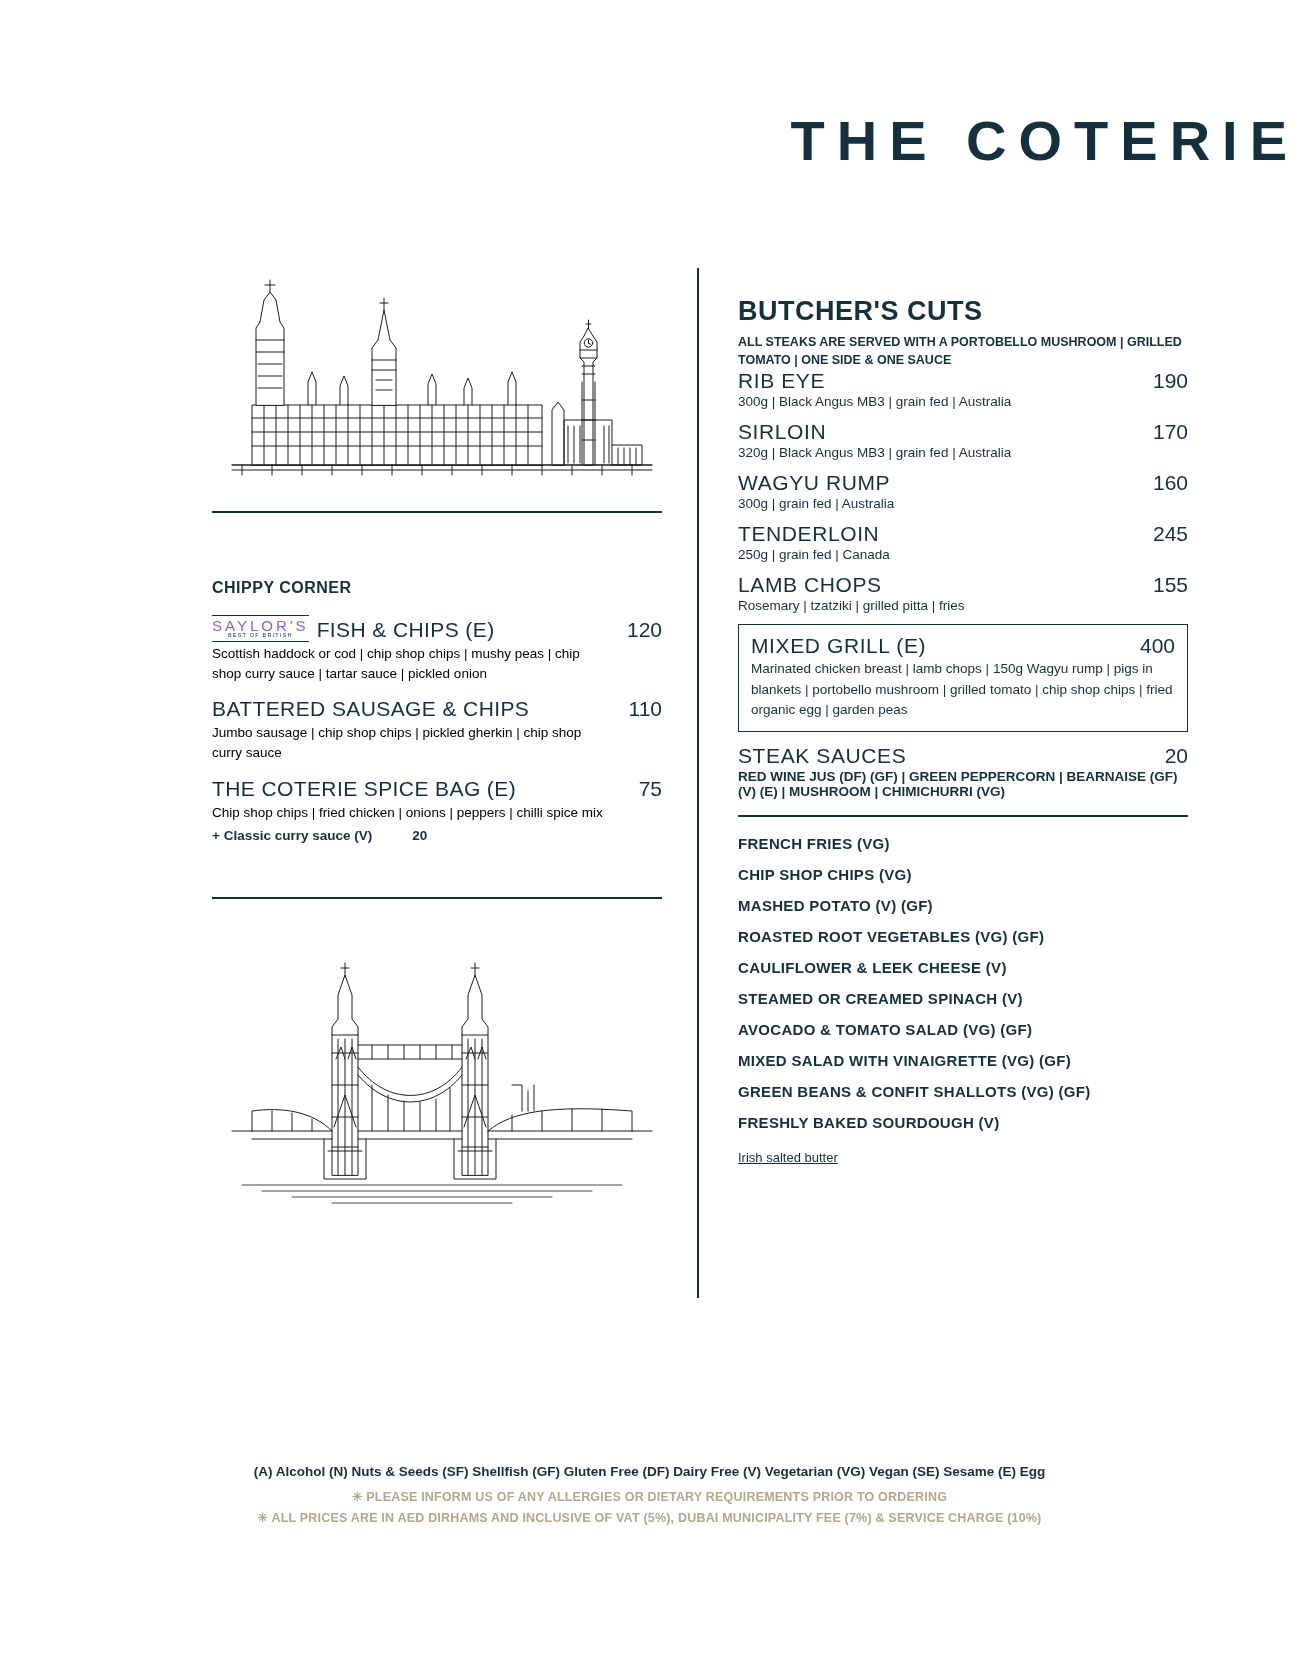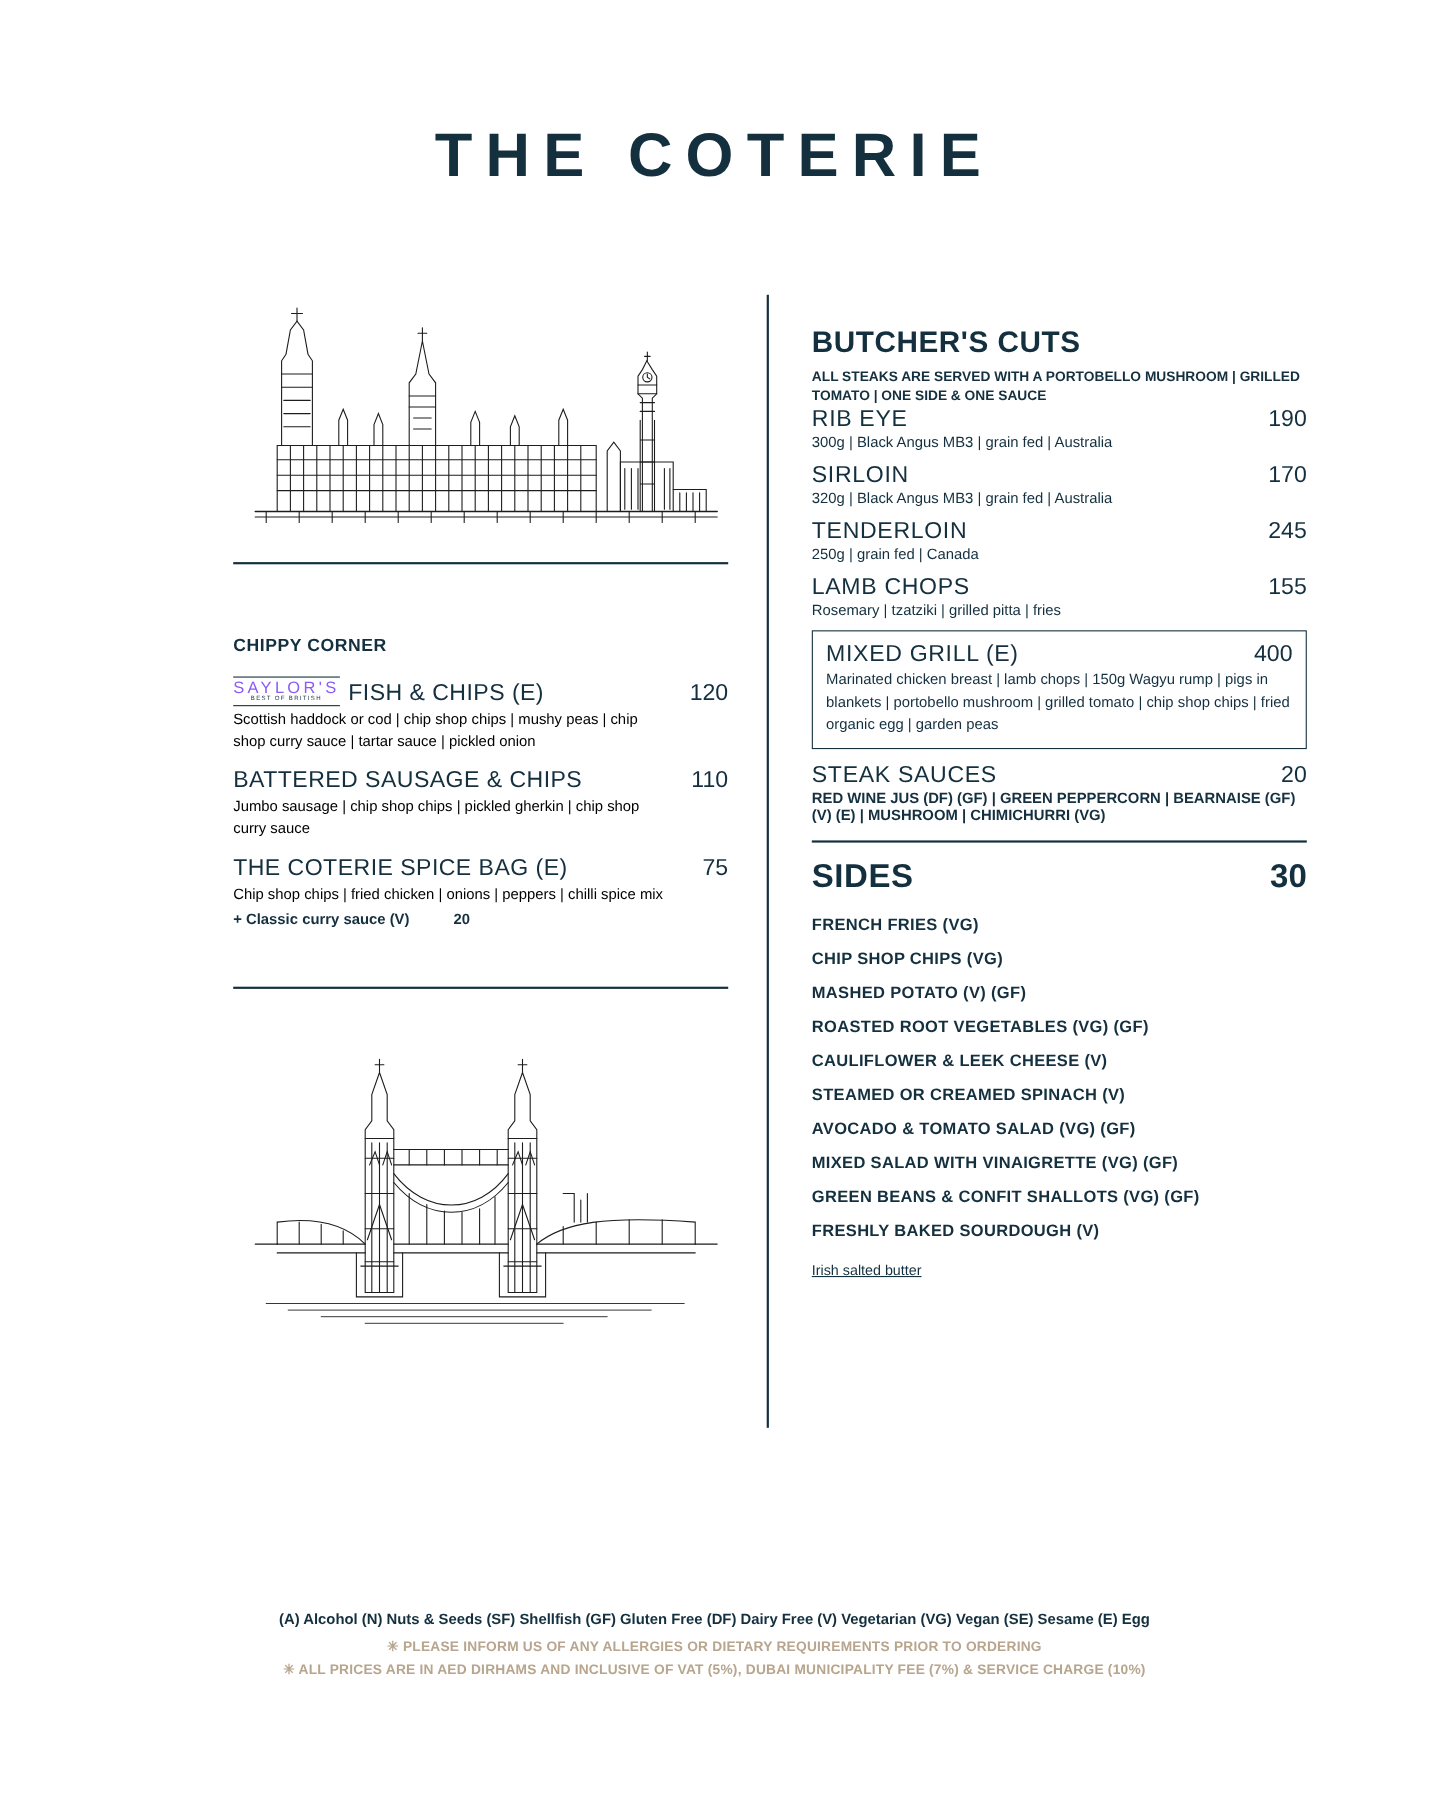--- a/index.html
+++ b/index.html
@@ -21,21 +21,21 @@
     height: 1654px;
     box-sizing: border-box;
   }
 
   
   .title {
     position: absolute;
     top: 108px;
     left: 0;
     width: 1299px;
-    text-align: center;
+    text-align: right;
     font-family: "Liberation Sans", sans-serif;
     font-weight: bold;
     font-size: 56px;
     letter-spacing: 12px;
     color: #14303f;
   }
 
   
   .left-col {
     position: absolute;
@@ -386,20 +386,27 @@
     </div>
 
     <div class="steak">
       <div class="steak-row">
         <span class="steak-name">SIRLOIN</span>
         <span class="steak-price">170</span>
       </div>
       <div class="steak-desc">320g | Black Angus MB3 | grain fed | Australia</div>
     </div>
 
+    <div class="steak">
+      <div class="steak-row">
+        <span class="steak-name">WAGYU RUMP</span>
+        <span class="steak-price">160</span>
+      </div>
+      <div class="steak-desc">300g | grain fed | Australia</div>
+    </div>
 
     <div class="steak">
       <div class="steak-row">
         <span class="steak-name">TENDERLOIN</span>
         <span class="steak-price">245</span>
       </div>
       <div class="steak-desc">250g | grain fed | Canada</div>
     </div>
 
     <div class="steak">
@@ -421,24 +428,20 @@
     <div class="steak">
       <div class="steak-row">
         <span class="steak-name">STEAK SAUCES</span>
         <span class="steak-price">20</span>
       </div>
       <div class="steak-desc" style="font-weight:bold;">RED WINE JUS (DF) (GF) | GREEN PEPPERCORN | BEARNAISE (GF) (V) (E) | MUSHROOM | CHIMICHURRI (VG)</div>
     </div>
 
     <div class="rule-right"></div>
 
-    <div class="sides-head-row">
-      <span class="sides-head">SIDES</span>
-      <span class="sides-price">30</span>
-    </div>
 
     <div class="sides-list">
       <div class="side-item">FRENCH FRIES (VG)</div>
       <div class="side-item">CHIP SHOP CHIPS (VG)</div>
       <div class="side-item">MASHED POTATO (V) (GF)</div>
       <div class="side-item">ROASTED ROOT VEGETABLES (VG) (GF)</div>
       <div class="side-item">CAULIFLOWER &amp; LEEK CHEESE (V)</div>
       <div class="side-item">STEAMED OR CREAMED SPINACH (V)</div>
       <div class="side-item">AVOCADO &amp; TOMATO SALAD (VG) (GF)</div>
       <div class="side-item">MIXED SALAD WITH VINAIGRETTE (VG) (GF)</div>

